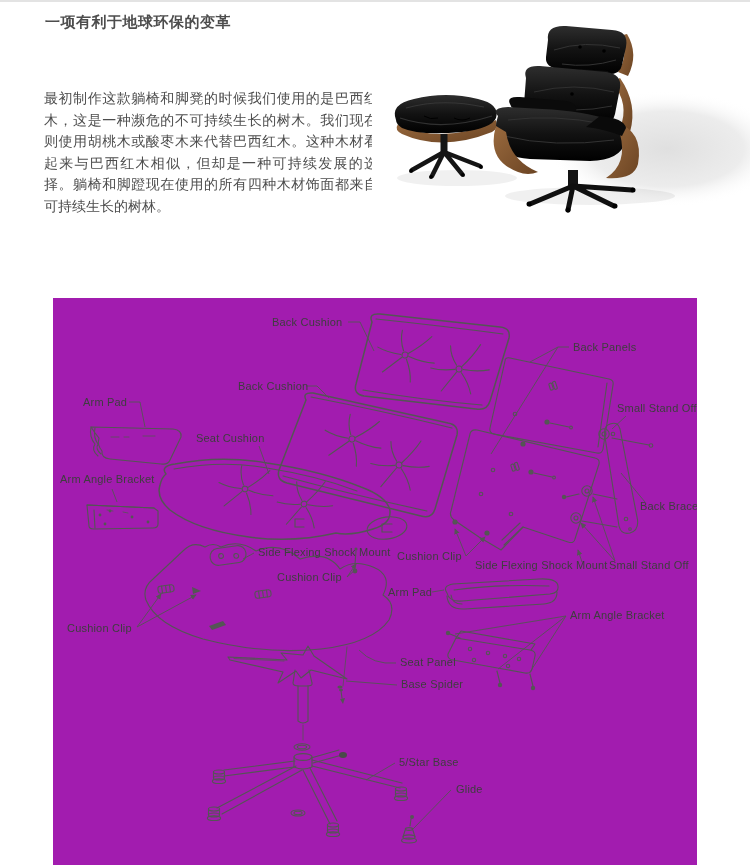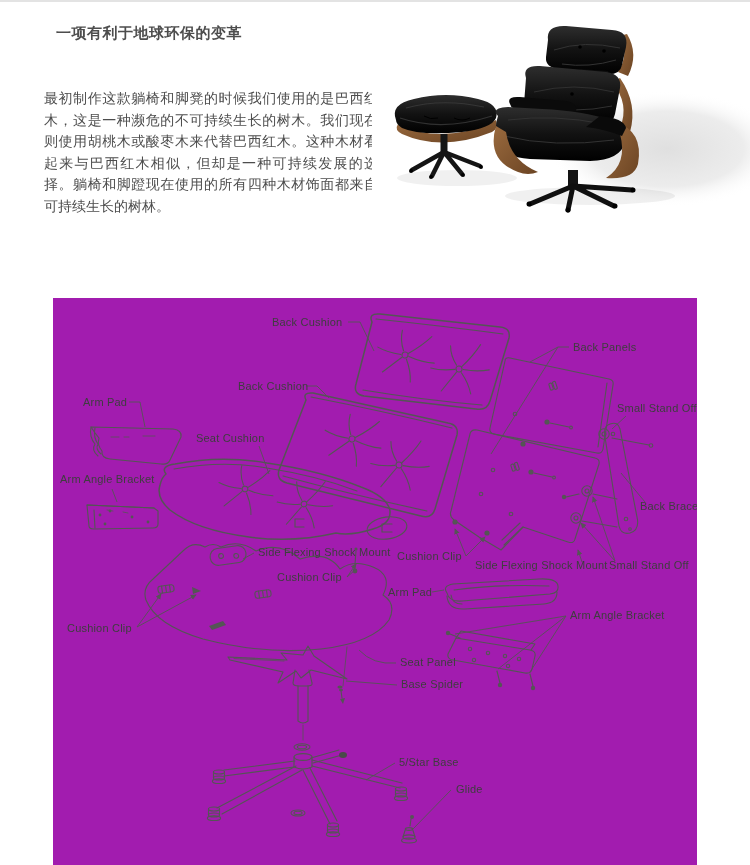--- a/index.html
+++ b/index.html
@@ -1,19 +1,19 @@
 <!DOCTYPE html>
 <html><head>
 <meta charset="utf-8">
 <style>
   html,body{margin:0;padding:0;}
   body{width:750px;height:865px;position:relative;background:#ffffff;
        font-family:"DejaVu Sans","Liberation Sans",sans-serif;overflow:hidden;}
   .top-rule{position:absolute;top:0;left:0;width:750px;height:2px;background:#e3e3e3;}
-  .heading{position:absolute;left:40px;top:8px;margin:16px;font-size:15px;font-weight:700;
+  .heading{position:absolute;left:40px;top:8px;margin:5px;font-size:15px;font-weight:700;
            color:#4d4d4d;letter-spacing:.5px;}
   .para{position:absolute;left:40px;top:84px;width:334px;margin:4px;font-size:14px;
         line-height:21.5px;color:#4d4d4d;text-align:justify;}
   .photo{position:absolute;left:372px;top:14px;width:378px;height:206px;}
   .diagram{position:absolute;left:53px;top:298px;width:644px;height:632px;background:#a21caf;}
   .diagram svg{display:block;width:644px;height:567px;}
   text.dlabel{font-family:"Liberation Sans","DejaVu Sans",sans-serif;font-size:11px;
               fill:#3e3e3e;letter-spacing:.2px;}
 </style>
 </head>

